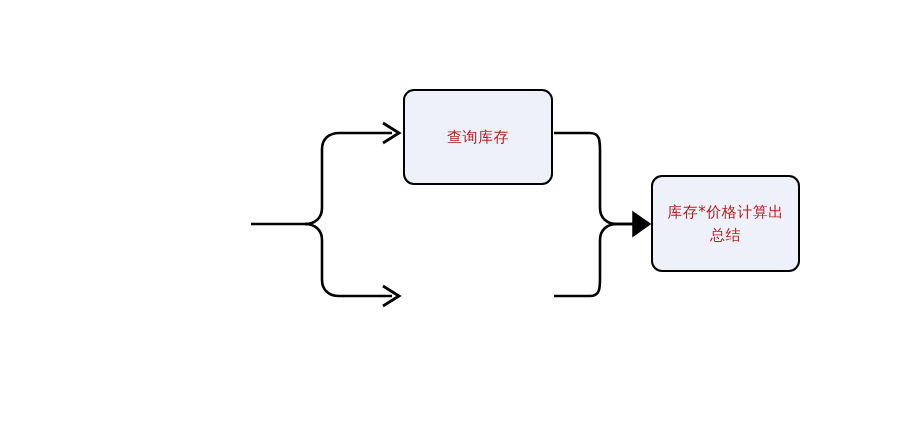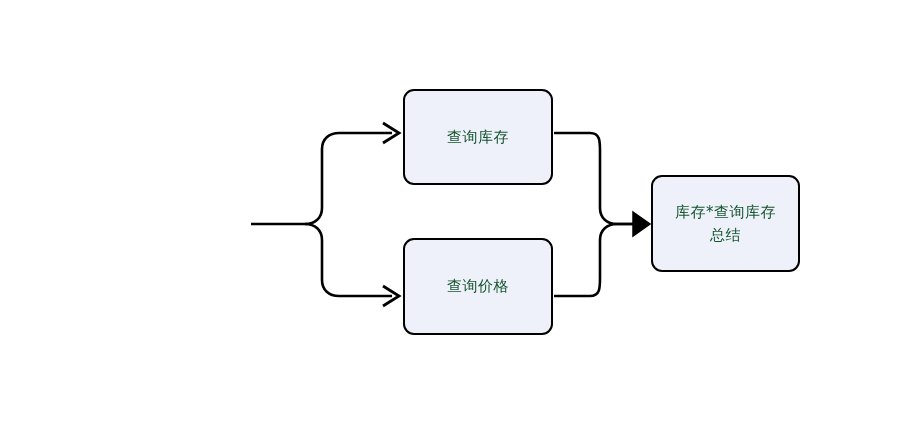--- a/index.html
+++ b/index.html
@@ -28,21 +28,21 @@
   .node {
     position: absolute;
     box-sizing: border-box;
     display: flex;
     align-items: center;
     justify-content: center;
     text-align: center;
     background: #eef1f9;
     border: 2px solid #000000;
     border-radius: 11px;
-    color: #14532d;
+    color: #b91c1c;
     font-size: 15px;
     line-height: 1.5;
     letter-spacing: 0.5px;
     z-index: 2;
   }
   .node-label {
     display: block;
     padding: 0 12px;
     white-space: pre-line;
   }
@@ -85,22 +85,19 @@
              L 636 224" fill="none" stroke="#000000" stroke-width="2.6" stroke-linecap="butt"></path>
 
     <path d="M 633 212 L 650 224 L 633 236 Z" fill="#000000" stroke="#000000" stroke-width="1.5" stroke-linejoin="miter"></path>
   </svg>
 
 
   <div class="node" id="node-query-stock">
     <span class="node-label">查询库存</span>
   </div>
 
-  <div class="node" id="node-query-price">
-    <span class="node-label">查询价格</span>
-  </div>
 
   <div class="node" id="node-summary">
-    <span class="node-label">库存*查询库存
+    <span class="node-label">库存*价格计算出
 总结</span>
   </div>
 
 </div>
 
 </body></html>

